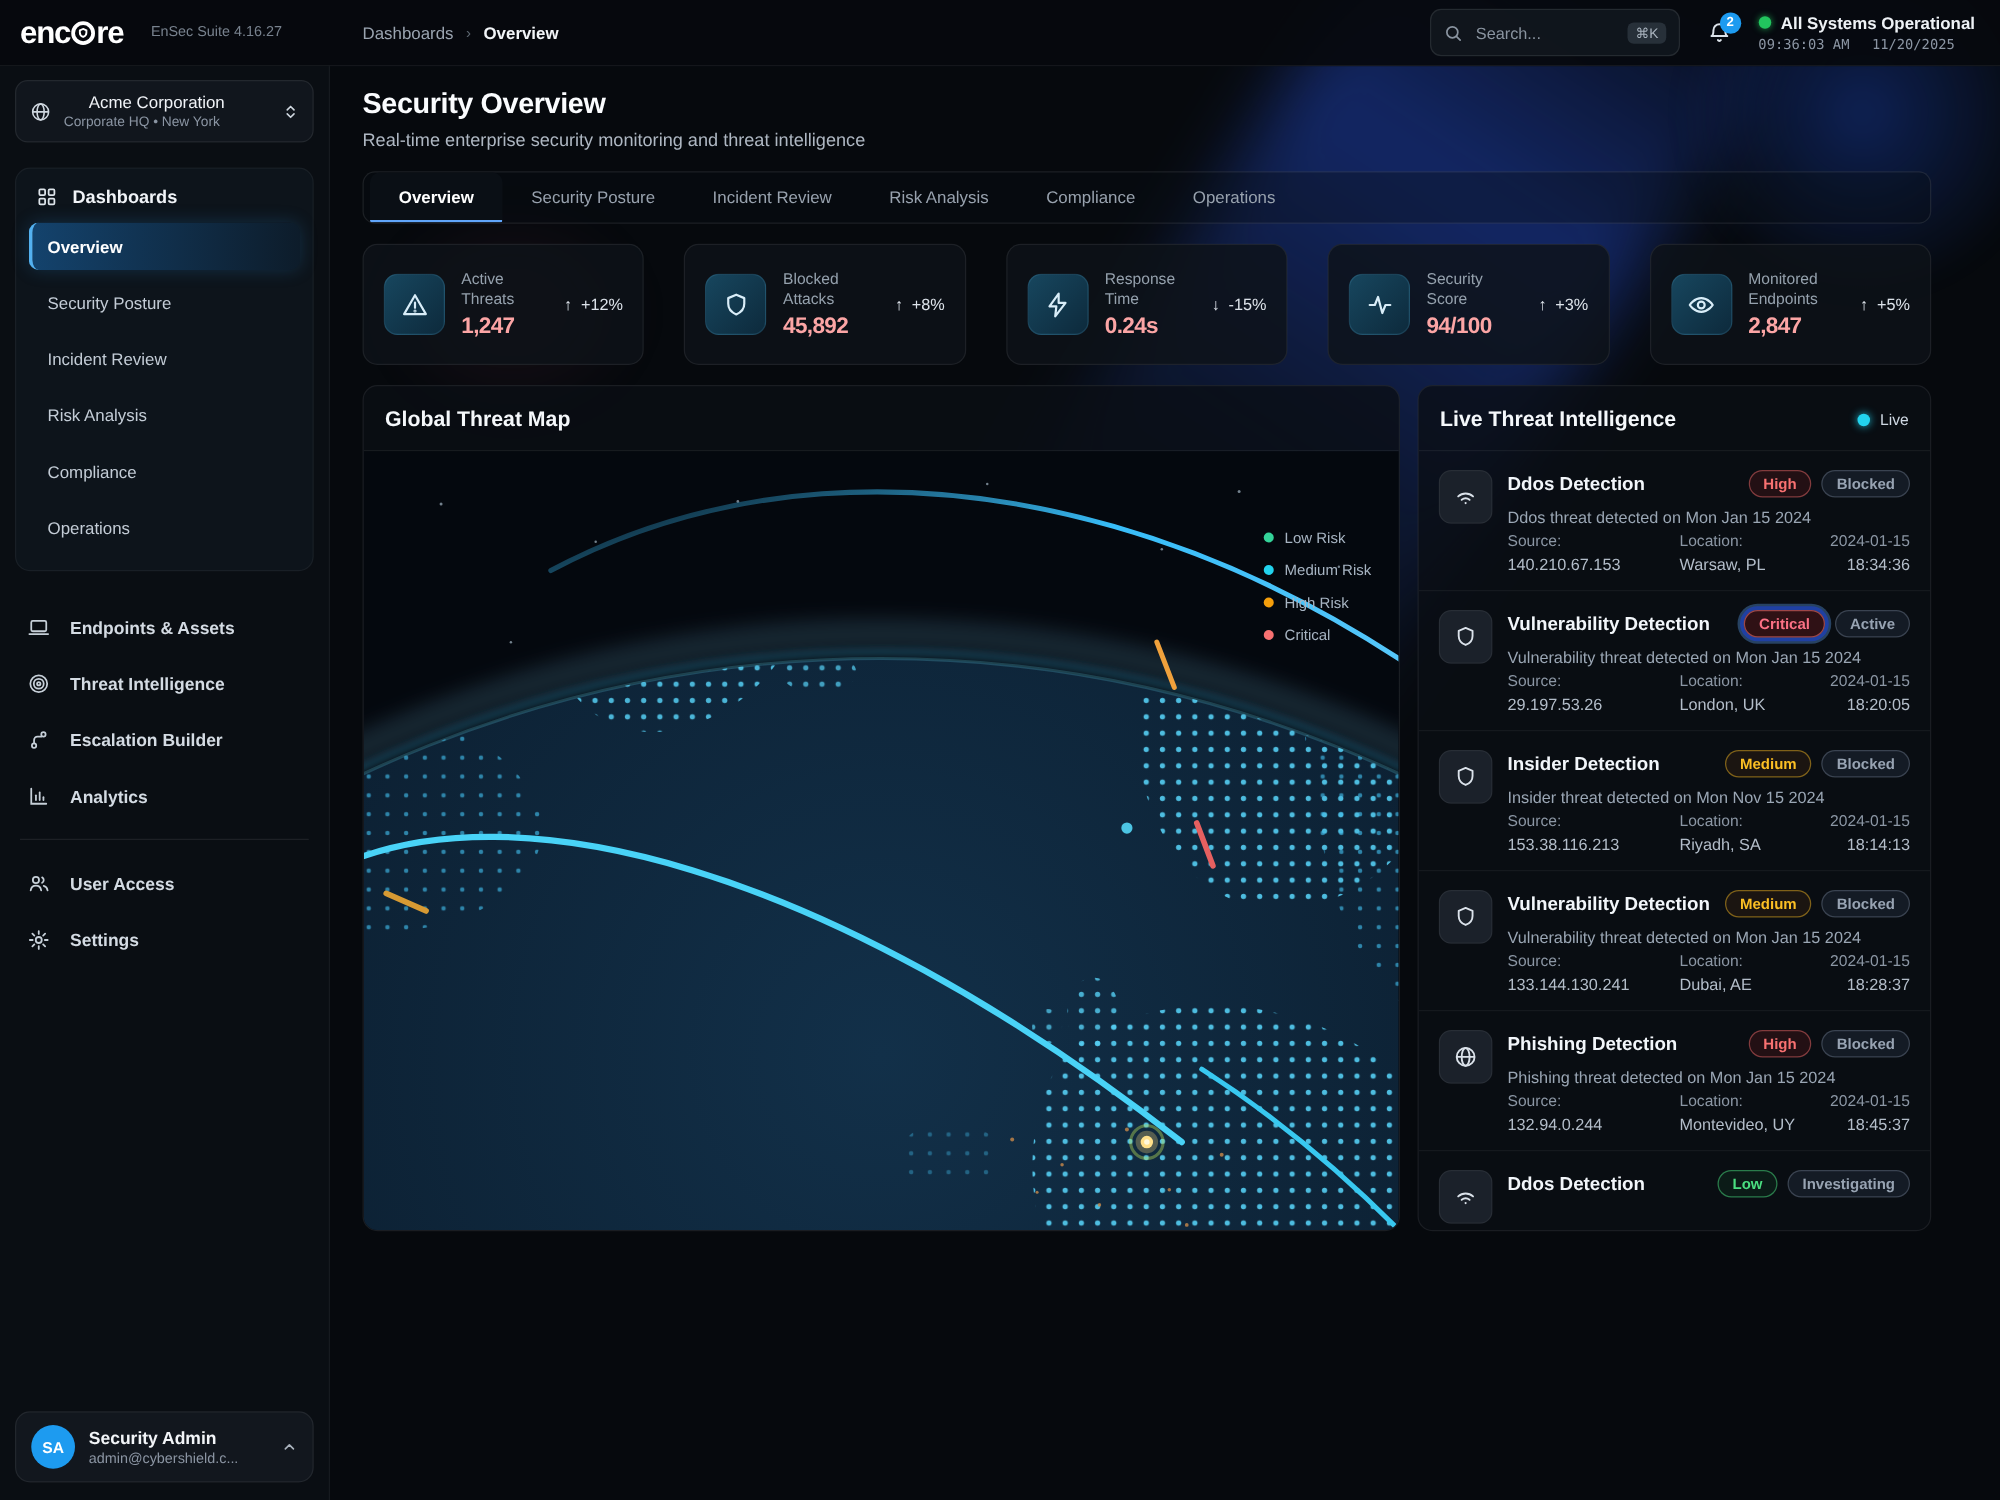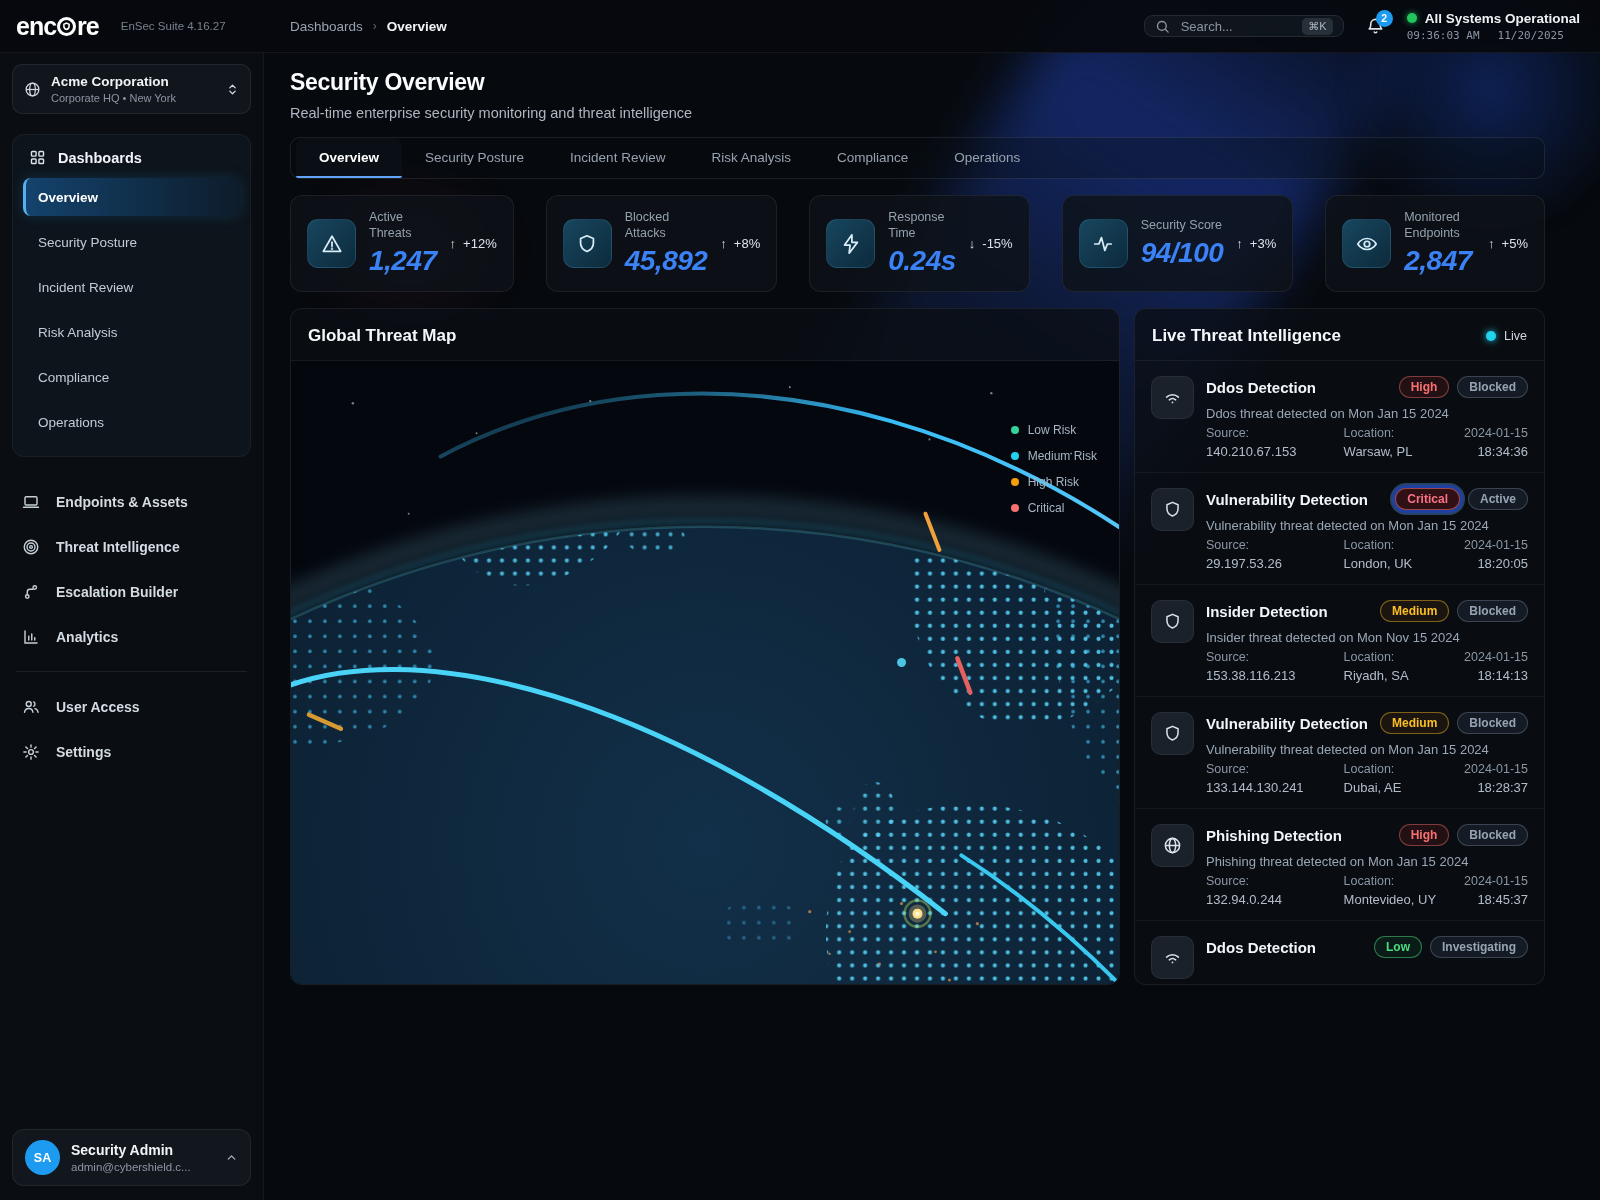--- a/index.html
+++ b/index.html
@@ -28,21 +28,21 @@
   .logo{display:flex;align-items:center;font-weight:bold;font-size:25px;letter-spacing:-1px;color:#fff;}
   .logo-o{display:inline-flex;align-items:center;justify-content:center;width:19px;height:19px;
     border:3px solid #fff;border-radius:50%;margin:0 1px;box-sizing:border-box;}
   .logo-o svg{width:9px;height:9px;}
   .suite{font-size:11.5px;color:#78828e;margin-left:16px;}
   .crumbs{display:flex;align-items:center;gap:10px;margin-left:26px;font-size:13.5px;}
   .crumb-dim{color:#9aa4b0;cursor:pointer;}
   .crumb-sep{color:#5c6670;font-size:12px;}
   .crumb-cur{color:#f2f5f8;font-weight:bold;}
   .top-right{margin-left:auto;display:flex;align-items:center;gap:22px;padding-right:20px;}
-  .searchbox{display:flex;align-items:center;gap:9px;width:200px;height:22px;padding:0 10px;box-sizing:border-box;
+  .searchbox{display:flex;align-items:center;gap:9px;width:200px;height:38px;padding:0 10px;box-sizing:border-box;
     background:rgba(18,24,31,.85);border:1px solid rgba(255,255,255,.09);border-radius:9px;}
   .searchbox svg{width:15px;height:15px;color:#8a94a0;flex:0 0 auto;}
   .searchbox input{flex:1;min-width:0;background:transparent;border:0;outline:0;color:#d7dee6;font-size:13px;
     font-family:"Liberation Sans",sans-serif;}
   .searchbox input::placeholder{color:#8a94a0;}
   .kbd{font-size:11px;color:#aab4bf;background:#273039;border-radius:5px;padding:2px 6px;}
   .bell-wrap{position:relative;cursor:pointer;}
   .bell-wrap svg{width:19px;height:19px;color:#dbe2e9;display:block;}
   .bell-badge{position:absolute;top:-7px;right:-8px;min-width:17px;height:17px;border-radius:50%;
     background:#1d9bf0;color:#fff;font-size:10.5px;font-weight:bold;display:flex;align-items:center;justify-content:center;}
@@ -52,21 +52,21 @@
   .sys-label{font-size:13.5px;font-weight:bold;color:#eef2f6;}
   .sys-time{font-family:"DejaVu Sans Mono",monospace;font-size:11px;color:#8b95a3;display:flex;gap:18px;}
 
   
   .sidebar{position:absolute;z-index:4;left:0;top:52px;bottom:0;width:264px;box-sizing:border-box;
     background:#0a0e13;border-right:1px solid rgba(255,255,255,.05);
     display:flex;flex-direction:column;padding:12px 12px 14px;}
   .org{display:flex;align-items:center;gap:10px;background:#11161d;border:1px solid rgba(255,255,255,.08);
     border-radius:10px;padding:9px 11px;cursor:pointer;}
   .org svg{width:17px;height:17px;color:#cfd7df;flex:0 0 auto;}
-  .org-name{font-size:13.5px;font-weight:bold;color:#f0f3f7;}
+  .org-name{font-size:13.5px;font-weight:normal;color:#f0f3f7;margin-left:20px;}
   .org-detail{font-size:11px;color:#8b95a3;margin-top:3px;}
   .org-chev{margin-left:auto;color:#8b95a3;}
   .org-chev svg{width:13px;height:13px;display:block;}
   .dash-group{margin-top:20px;background:#0d141b;border:1px solid rgba(255,255,255,.05);border-radius:12px;
     padding:12px 10px 8px;}
   .dash-head{display:flex;align-items:center;gap:12px;padding:2px 6px 12px;}
   .dash-head svg{width:17px;height:17px;color:#dde4ea;}
   .dash-title{font-size:14.5px;font-weight:bold;color:#f1f4f8;}
   .dash-item{height:38px;display:flex;align-items:center;padding:0 12px;border-radius:8px;margin-bottom:7px;
     font-size:13.5px;color:#c3ccd6;cursor:pointer;border-left:3px solid transparent;}
@@ -98,21 +98,21 @@
   .tab.active{background:#0a0f15;color:#fff;font-weight:bold;border-radius:8px 8px 2px 2px;
     border-bottom:2px solid #60a5fa;}
 
   .stats{margin-top:16px;display:grid;grid-template-columns:repeat(5,1fr);gap:32px;}
   .stat-card{display:flex;align-items:center;gap:13px;height:97px;box-sizing:border-box;padding:0 16px;
     background:rgba(13,18,25,.82);border:1px solid rgba(255,255,255,.07);border-radius:12px;}
   .stat-ic{width:47px;height:47px;flex:0 0 auto;border-radius:11px;display:flex;align-items:center;justify-content:center;
     background:linear-gradient(135deg,#17465e,#0d2a3c);border:1px solid rgba(125,211,252,.12);}
   .stat-ic svg{width:22px;height:22px;color:#d9edf8;}
   .stat-label{font-size:12.5px;color:#95a1ad;line-height:1.25;}
-  .stat-value{font-size:28px;font-weight:bold;color:#3b82f6;letter-spacing:-.5px;margin-top:3px;font-style:italic;}
+  .stat-value{font-size:18px;font-weight:bold;color:#fca5a5;letter-spacing:-.5px;margin-top:3px;}
   .stat-delta{margin-left:auto;display:flex;align-items:center;gap:7px;font-size:13px;color:#dde3ea;white-space:nowrap;}
 
   .content-row{margin-top:16px;display:grid;grid-template-columns:1fr 411px;gap:14px;height:677px;}
   .panel{background:rgba(10,14,20,.78);border:1px solid rgba(255,255,255,.07);border-radius:12px;
     display:flex;flex-direction:column;overflow:hidden;box-sizing:border-box;}
   .panel-head{display:flex;align-items:center;justify-content:space-between;
     padding:17px 17px 14px;border-bottom:1px solid rgba(255,255,255,.06);}
   .panel-title{font-size:17px;font-weight:bold;color:#f5f8fb;}
   .live{display:flex;align-items:center;gap:8px;font-size:12.5px;color:#cfd8e3;}
   .live-dot{width:10px;height:10px;border-radius:50%;background:#22d3ee;box-shadow:0 0 7px rgba(34,211,238,.9);}

